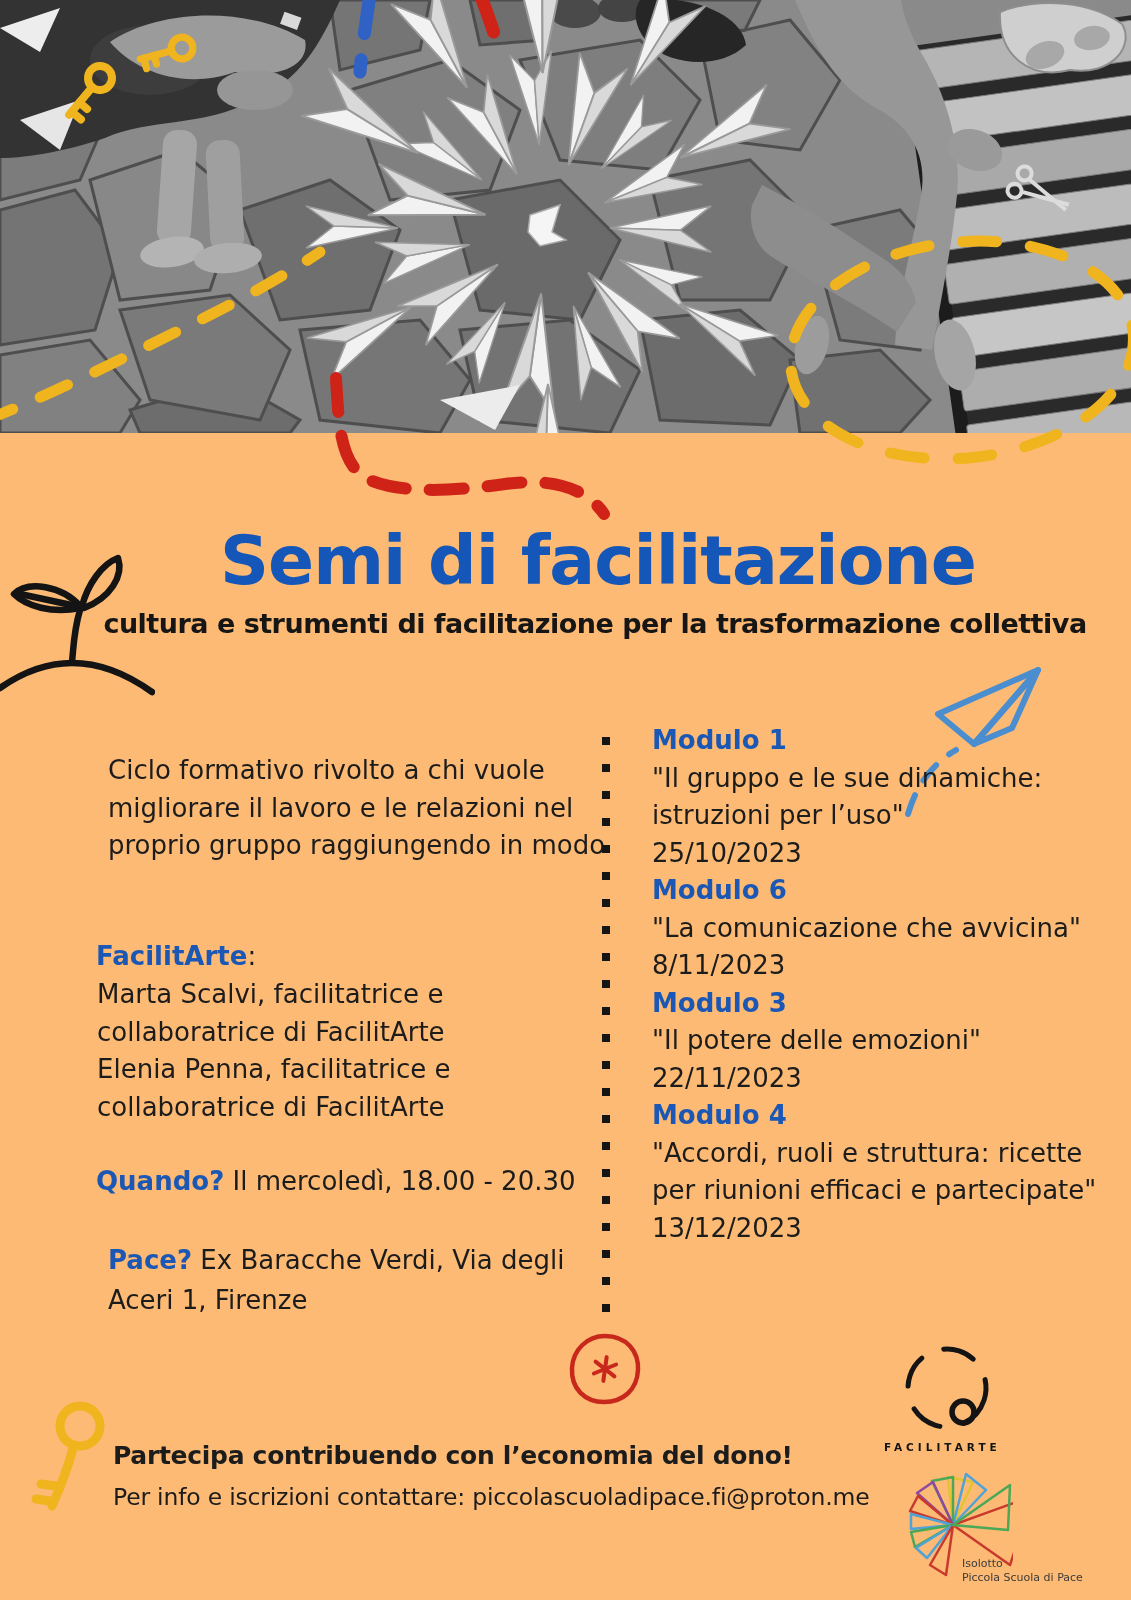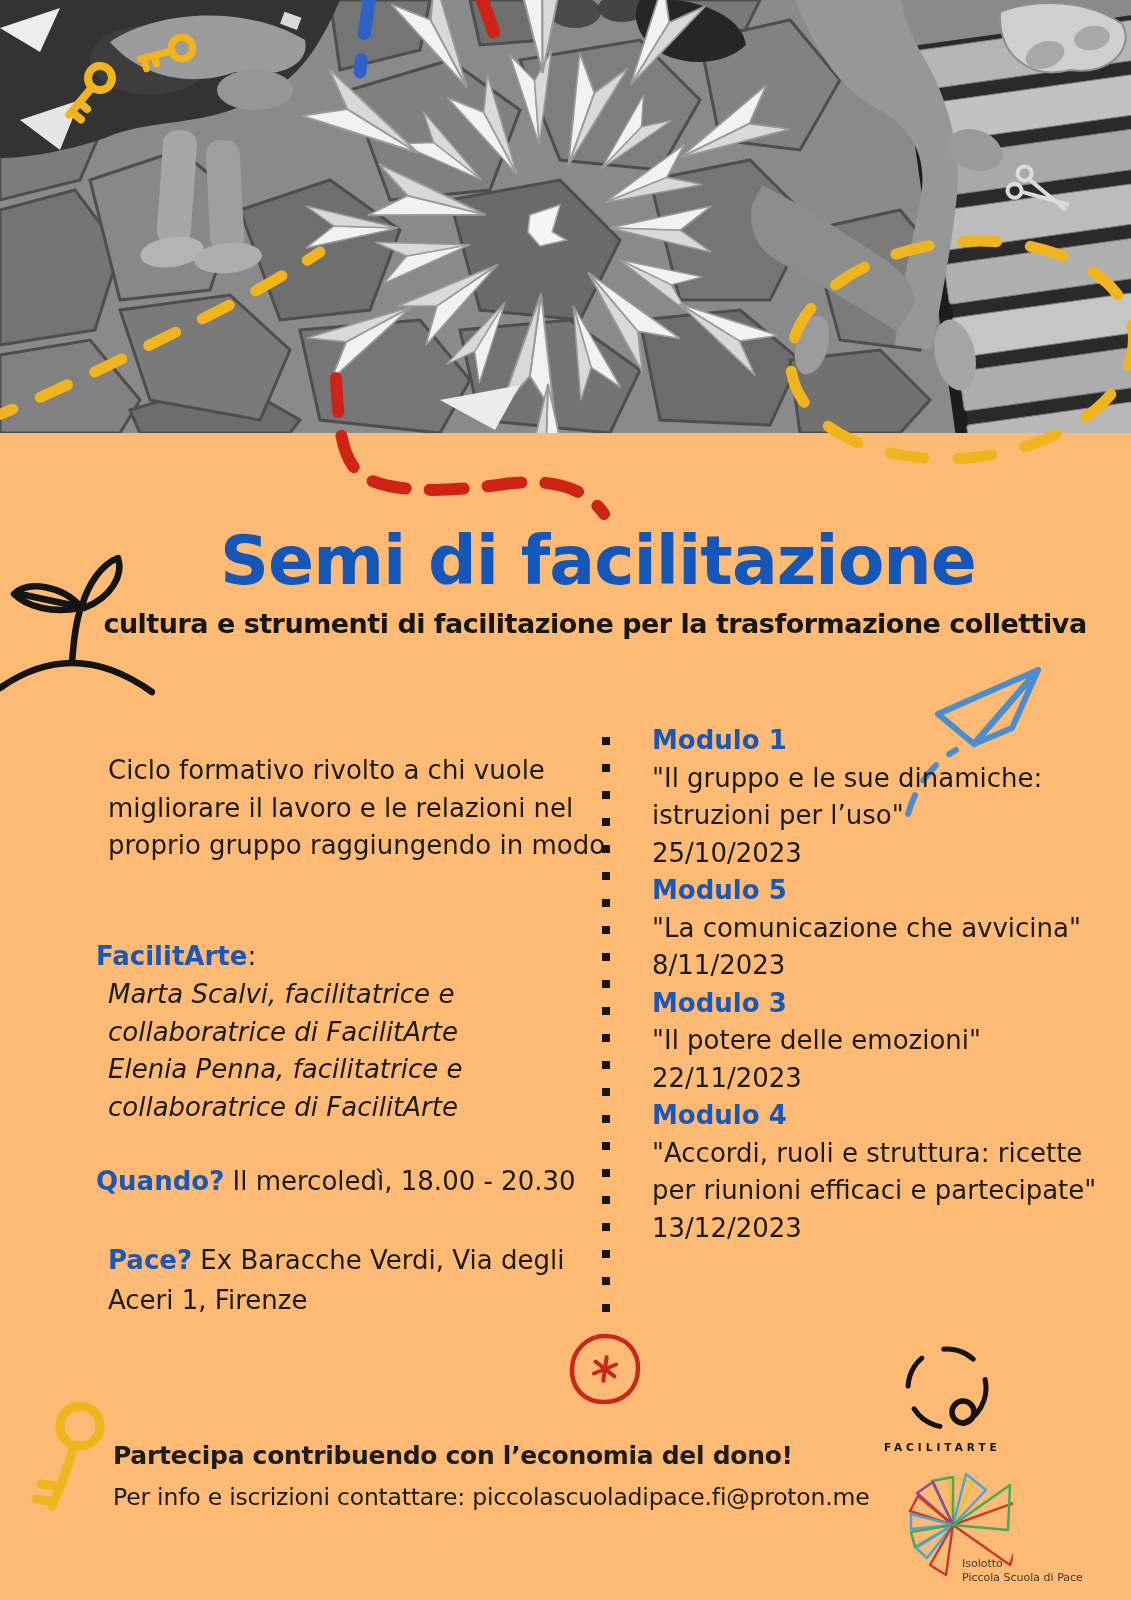--- a/index.html
+++ b/index.html
@@ -18,21 +18,21 @@
   .poster-subtitle{
     top:606px; left:0; width:1110px; text-align:center; padding-left:40px;
     font-size:27px; font-weight:700; letter-spacing:-0.5px; color:#161616;
     line-height:36px; white-space:nowrap;
   }
   .col{font-size:26px; line-height:37.5px;}
   .line{height:37.5px; white-space:nowrap;margin-left:12px;}
   .blue-label{color:var(--heading_blue,#1b57b4); font-weight:700;}
   .left-col-intro{top:752px; left:96px; width:490px;}
   .left-col-formatrici-label{top:938px; left:96px;}
-  .left-col-formatrici{top:976px; left:96px; width:490px;font-style:italic;}
+  .left-col-formatrici{top:976px; left:85px; width:490px;}
   .left-col-quando{top:1163px; left:96px; width:500px;}
   .left-col-dove{top:1240px; left:96px; width:500px; line-height:40px;}
   .left-col-dove .line{height:40px;}
   .right-col{top:722px; left:640px; width:460px;}
   .divider{
     top:737px; left:602px; width:8px; height:580px;
     background:repeating-linear-gradient(to bottom,#151515 0 8px,transparent 8px 27px);
   }
   .footer-cta{top:1441px; left:113px; font-size:25px; font-weight:700; letter-spacing:-0.3px; white-space:nowrap;}
   .footer-info{top:1483px; left:113px; font-size:23.5px; letter-spacing:-0.2px; white-space:nowrap;}
@@ -241,21 +241,21 @@
   <div class="abs divider"></div>
 
   <div class="abs col right-col">
     <div>
       <div class="line blue-label">Modulo 1</div>
       <div class="line">"Il gruppo e le sue dinamiche:</div>
       <div class="line">istruzioni per l’uso"</div>
       <div class="line">25/10/2023</div>
     </div>
     <div>
-      <div class="line blue-label">Modulo 5</div>
+      <div class="line blue-label">Modulo 6</div>
       <div class="line">"La comunicazione che avvicina"</div>
       <div class="line">8/11/2023</div>
     </div>
     <div>
       <div class="line blue-label">Modulo 3</div>
       <div class="line">"Il potere delle emozioni"</div>
       <div class="line">22/11/2023</div>
     </div>
     <div>
       <div class="line blue-label">Modulo 4</div>

